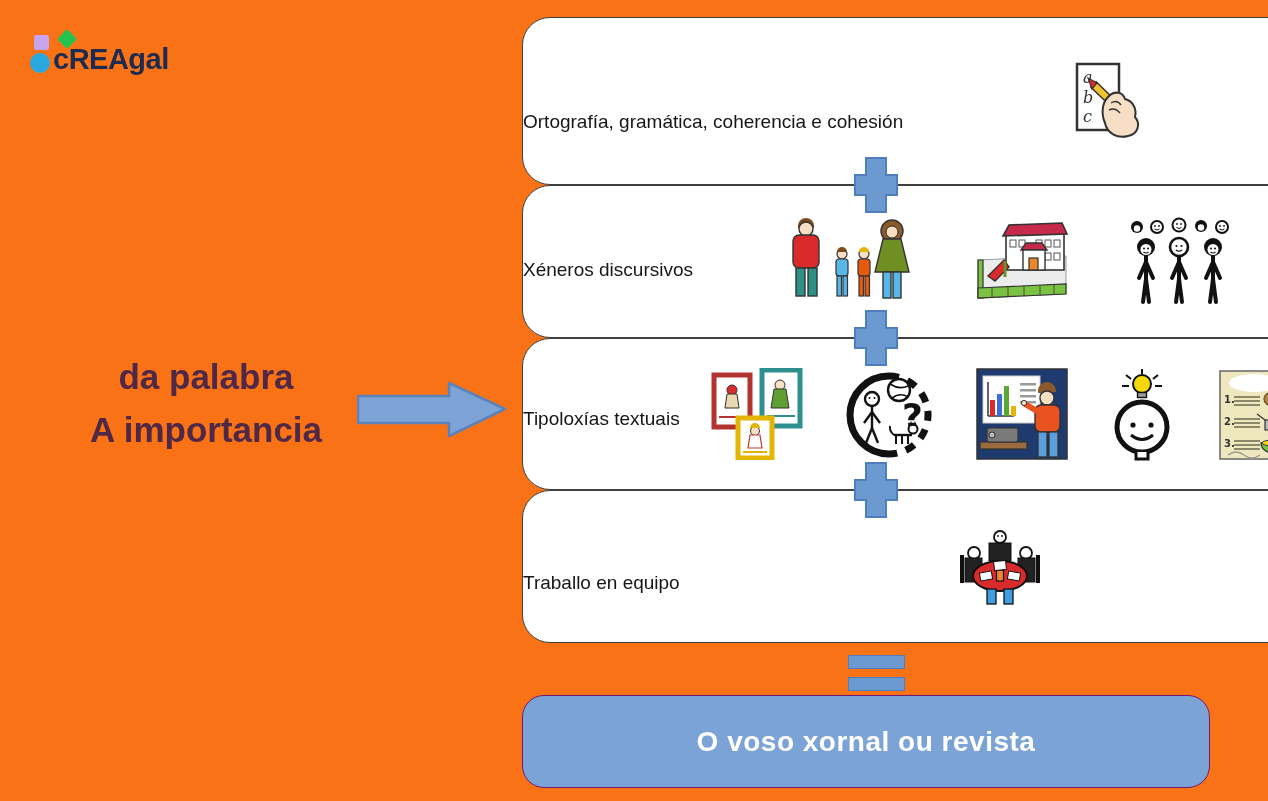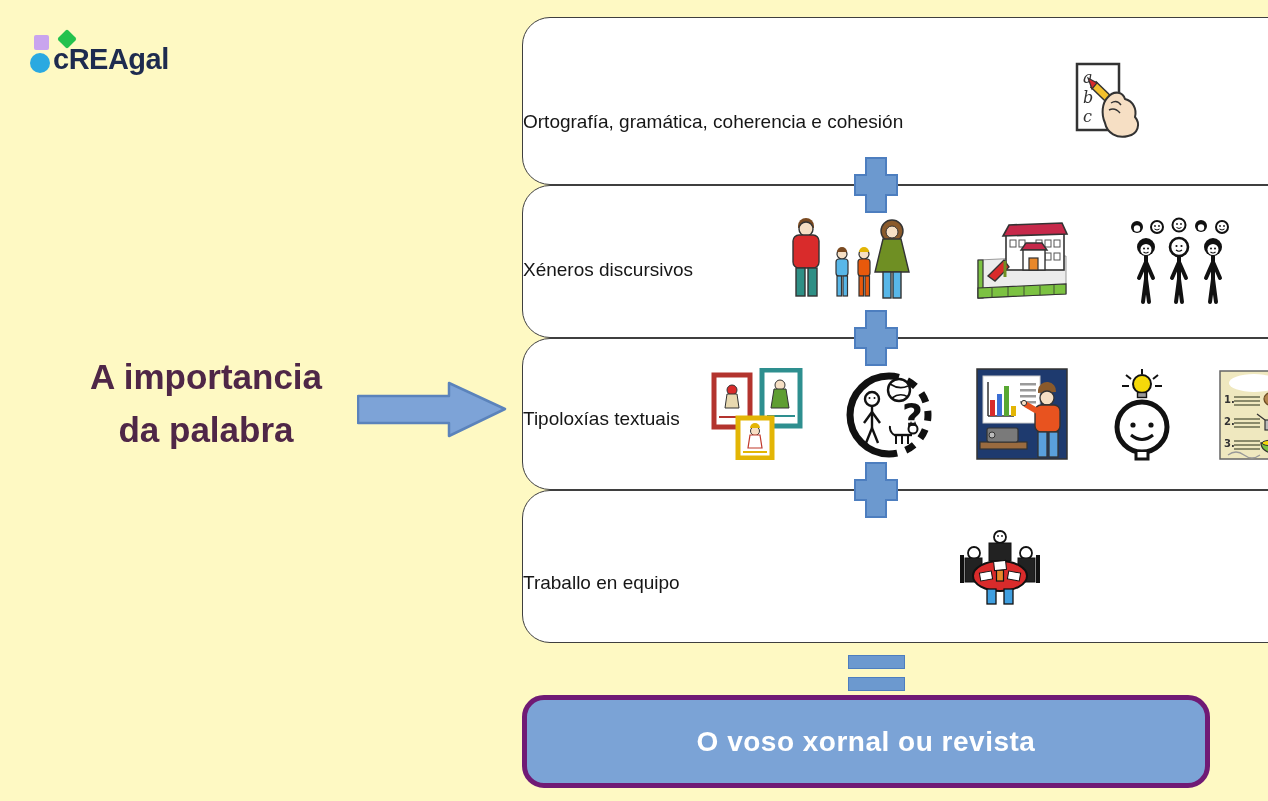--- a/index.html
+++ b/index.html
@@ -1,16 +1,16 @@
 <!DOCTYPE html>
 <html><head>
 <meta charset="utf-8">
 <style>
   html,body{margin:0;padding:0;background:#fff;}
-  .stage{position:relative;width:1268px;height:801px;background:#fef9c3;overflow:hidden;
+  .stage{position:relative;width:1268px;height:801px;background:#f97316;overflow:hidden;
          font-family:"Liberation Sans", sans-serif;}
 
   
   .logo{position:absolute;left:30px;top:26px;width:220px;height:60px;}
   .logo .sq{position:absolute;left:4px;top:9px;width:15px;height:15px;background:#c9a4ee;border-radius:2px;}
   .logo .dia{position:absolute;left:30px;top:6px;width:14px;height:14px;background:#23c24e;transform:rotate(45deg);border-radius:2px;}
   .logo .cir{position:absolute;left:0px;top:27px;width:20px;height:20px;background:#2aa9e1;border-radius:50%;}
   .logo .logo-text{position:absolute;left:23px;top:17px;font-size:29px;font-weight:600;color:#1e2b4f;letter-spacing:-0.5px;}
 
   
@@ -36,38 +36,38 @@
 
   
   .cross{position:absolute;left:854px;width:44px;height:56px;z-index:5;}
   .c1{top:157px;} .c2{top:310px;} .c3{top:462px;}
   .eqbar{position:absolute;left:848px;width:57px;height:14px;background:#6c99cf;
          border:1.6px solid #4d7ebf;box-sizing:border-box;}
   .e1{top:655px;} .e2{top:677px;}
 
   
   .result{position:absolute;left:522px;top:695px;width:688px;height:93px;background:#7ba3d6;
-          border:5px solid #701a75;border-radius:22px;display:flex;align-items:center;justify-content:center;box-sizing:border-box;}
+          border:1px solid #701a75;border-radius:22px;display:flex;align-items:center;justify-content:center;box-sizing:border-box;}
   .result-label{color:#ffffff;font-weight:bold;font-size:28px;letter-spacing:0.5px;}
 </style>
 </head>
 <body>
 
 <div class="stage">
 
   <div class="logo">
     <div class="sq"></div>
     <div class="dia"></div>
     <div class="cir"></div>
     <div class="logo-text">cREAgal</div>
   </div>
 
   <div class="headline">
+    <div>da palabra</div>
     <div>A importancia</div>
-    <div>da palabra</div>
   </div>
 
   <svg class="big-arrow" viewBox="0 0 150 58">
     <polygon points="1,16 92,16 92,3 148,29 92,56 92,43 1,43" fill="#7da3d7" stroke="#5b83bb" stroke-width="2.5" stroke-linejoin="round"></polygon>
   </svg>
 
   <div class="fbox b1">
     <div class="fbox-label">Ortografía, gramática, coherencia e cohesión</div>
     <div class="icon-row">
       <svg width="100" height="80" viewBox="0 0 100 80">

